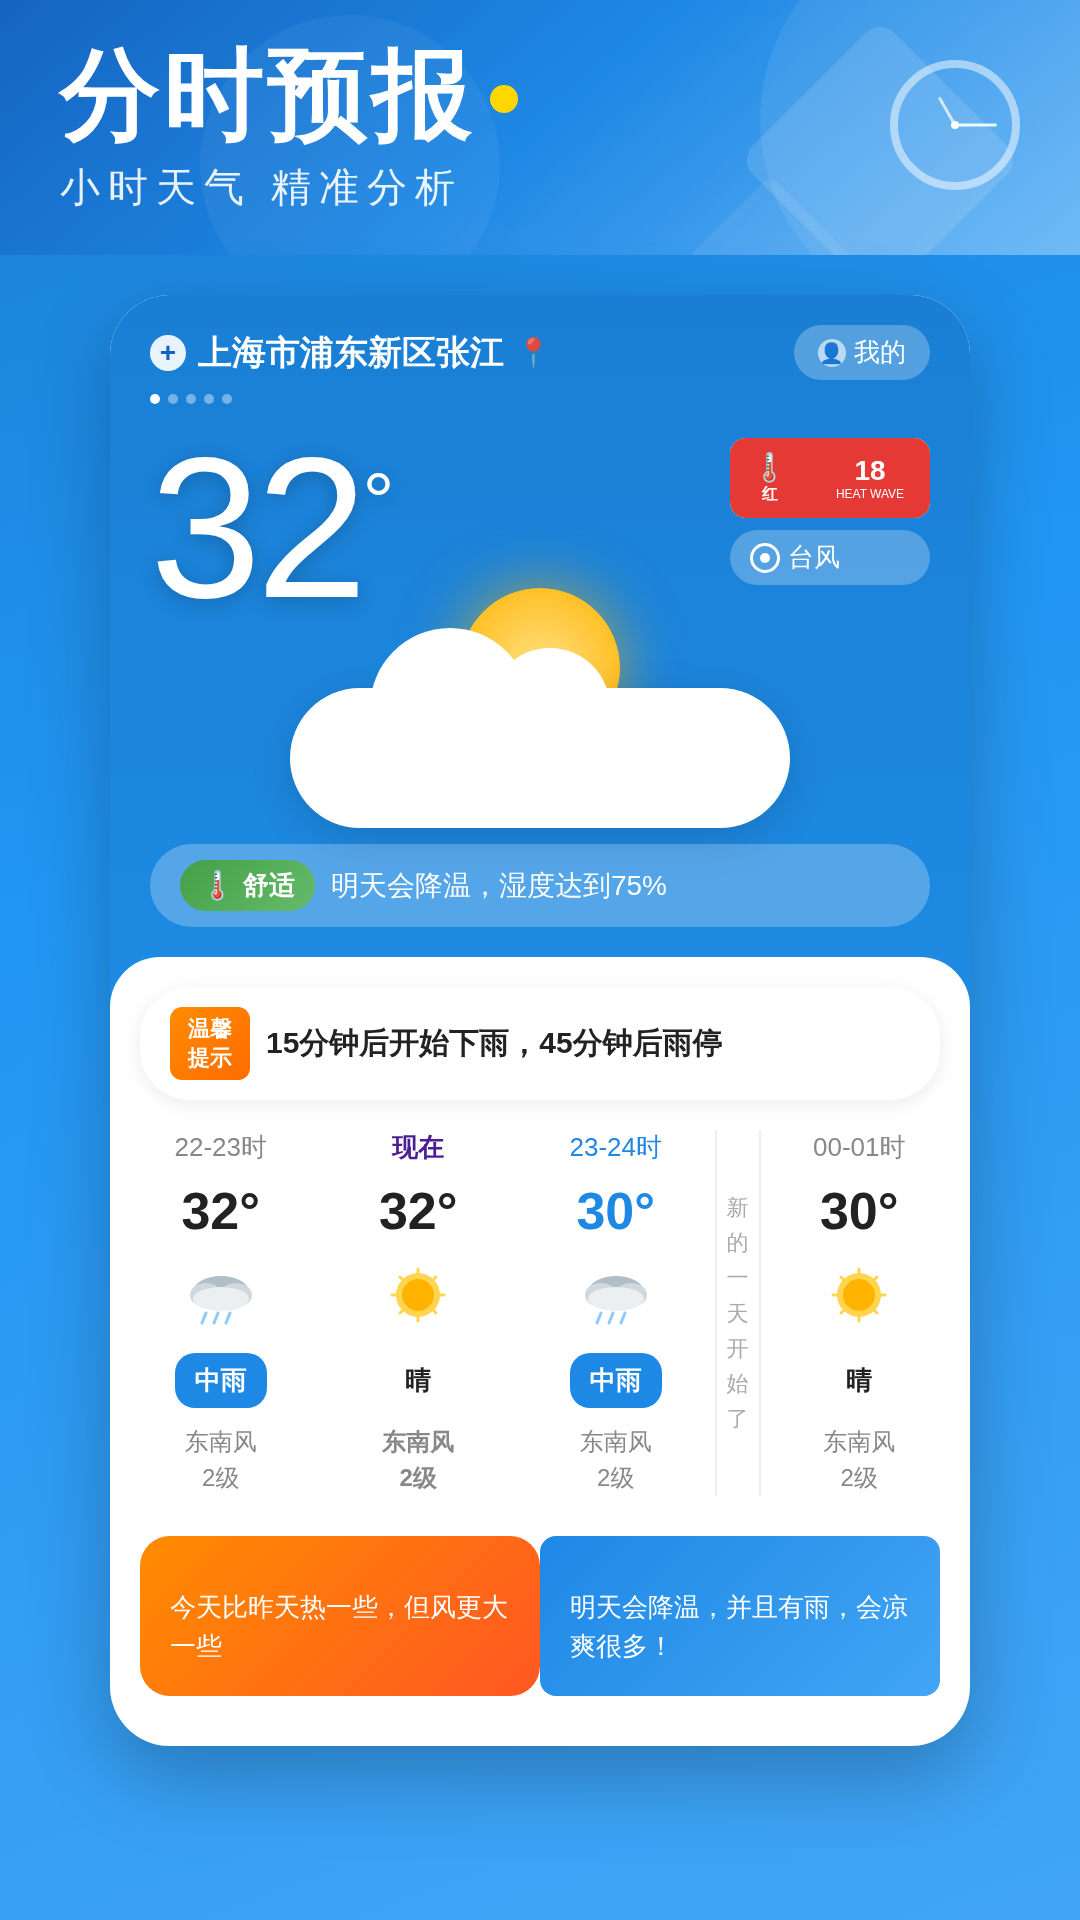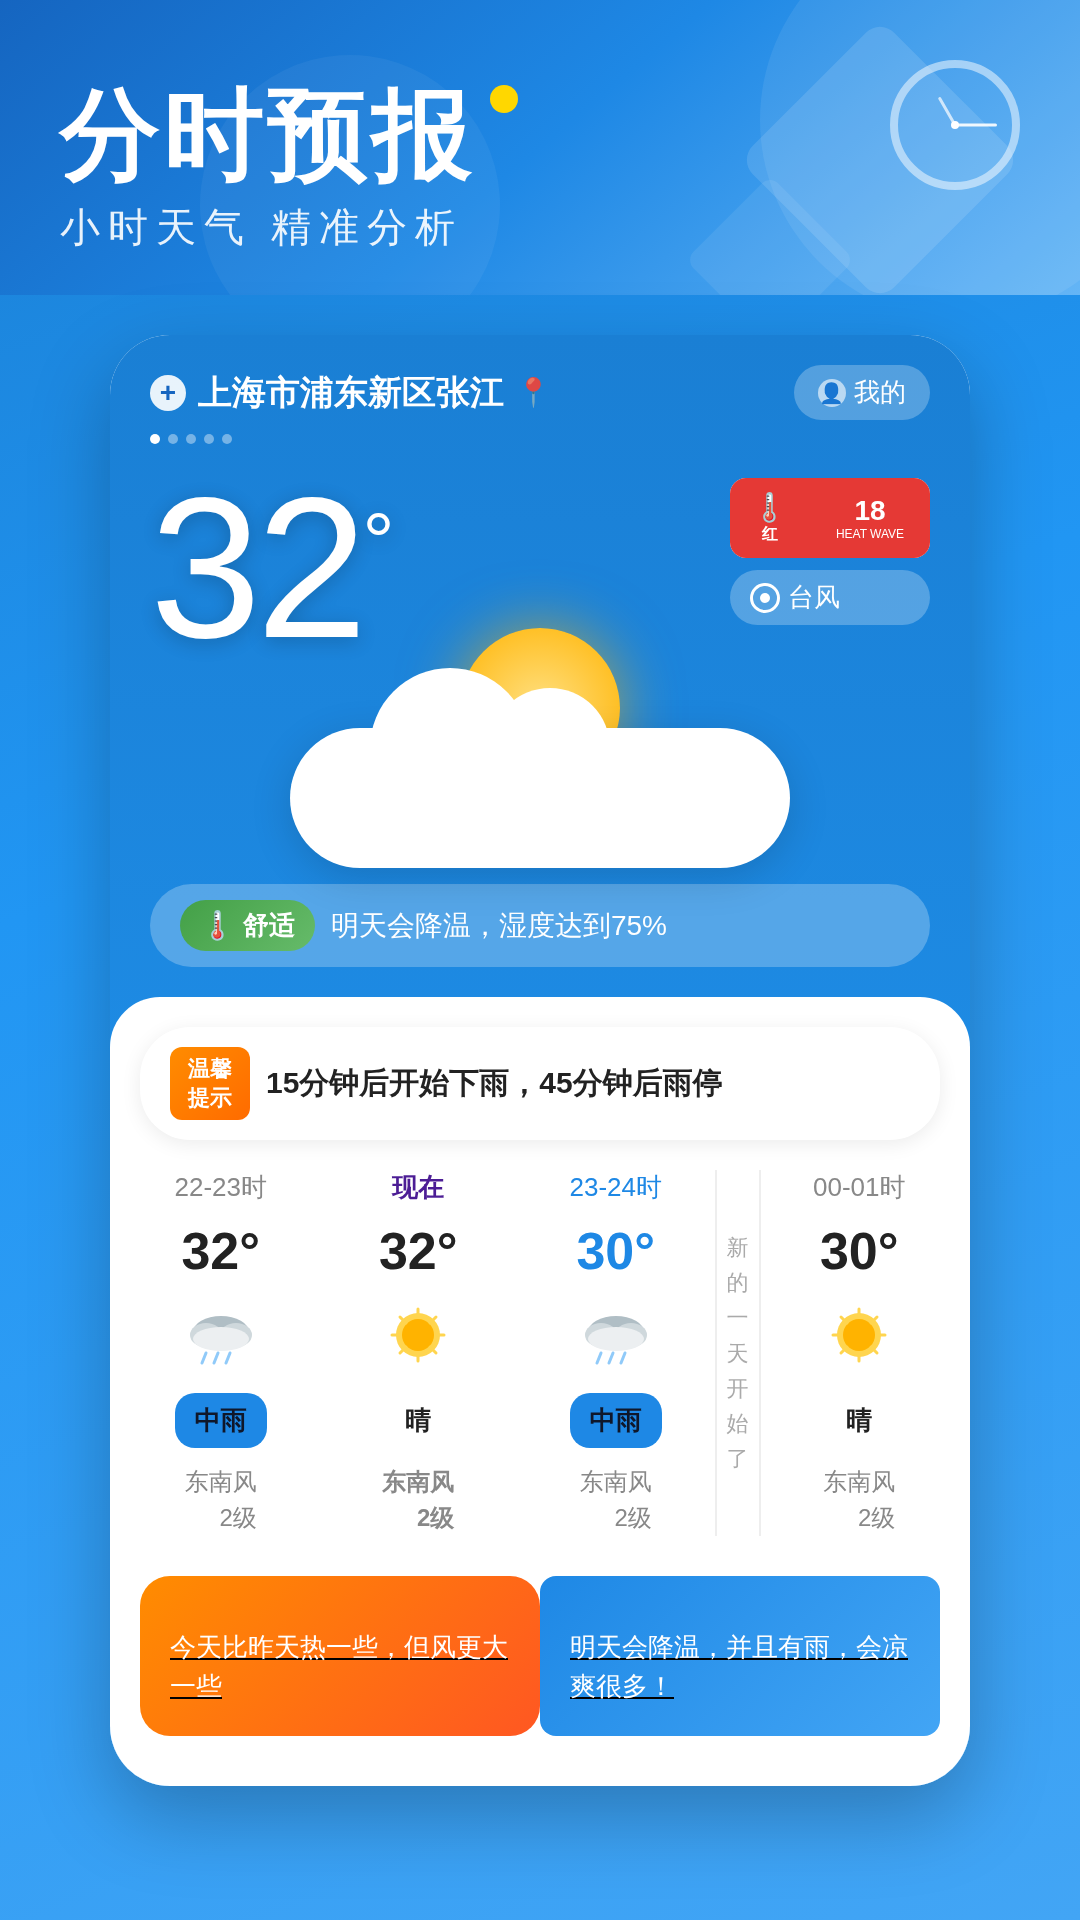--- a/index.html
+++ b/index.html
@@ -9,21 +9,21 @@
       min-height: 1920px;
       font-family: -apple-system, 'PingFang SC', 'Helvetica Neue', sans-serif;
       background: linear-gradient(160deg, #1a7fd4 0%, #2196f3 40%, #42a5f5 100%);
       overflow-x: hidden;
     }
 
     
     .header-bg {
       position: relative;
       width: 100%;
-      padding: 84px 60px 40px;
+      padding: 44px 60px 40px;
       background: linear-gradient(140deg, #1565c0 0%, #1e88e5 50%, #64b5f6 100%);
       overflow: hidden;
     }
     .header-bg::before {
       content: '';
       position: absolute;
       top: -80px; right: -80px;
       width: 400px; height: 400px;
       background: rgba(255,255,255,0.08);
       border-radius: 50%;
@@ -434,32 +434,32 @@
     .hour-temp.blue { color: #1e88e5; }
     .hour-icon {
       width: 80px; height: 80px;
       display: flex; align-items: center; justify-content: center;
       font-size: 64px;
     }
     .weather-badge-row {
       padding: 10px 20px;
       background: #1e88e5;
       border-radius: 20px;
-      color: #0f172a;
+      color: #ffffff;
       font-size: 26px;
       font-weight: 600;
     }
     .weather-badge-row.sunny {
       background: transparent;
       color: #222;
     }
     .wind-info {
       font-size: 24px;
       color: #888;
-      text-align: right;
+      text-align: center;
       line-height: 1.5;
     }
 
     
     .new-day-col {
       display: flex;
       flex-direction: column;
       align-items: center;
       justify-content: center;
       padding: 0 10px;
@@ -472,21 +472,20 @@
       text-align: center;
       line-height: 1.6;
     }
 
     
     .bottom-banners {
       display: grid;
       grid-template-columns: 1fr 1fr;
       gap: 0;
       padding: 20px 30px;
-      text-decoration: underline;
     }
     .banner-card {
       border-radius: 30px;
       padding: 30px;
       min-height: 160px;
       display: flex; flex-direction: column; justify-content: flex-end;
     }
     .banner-card.warm {
       background: linear-gradient(135deg, #FF8C00, #FF5722);
     }

